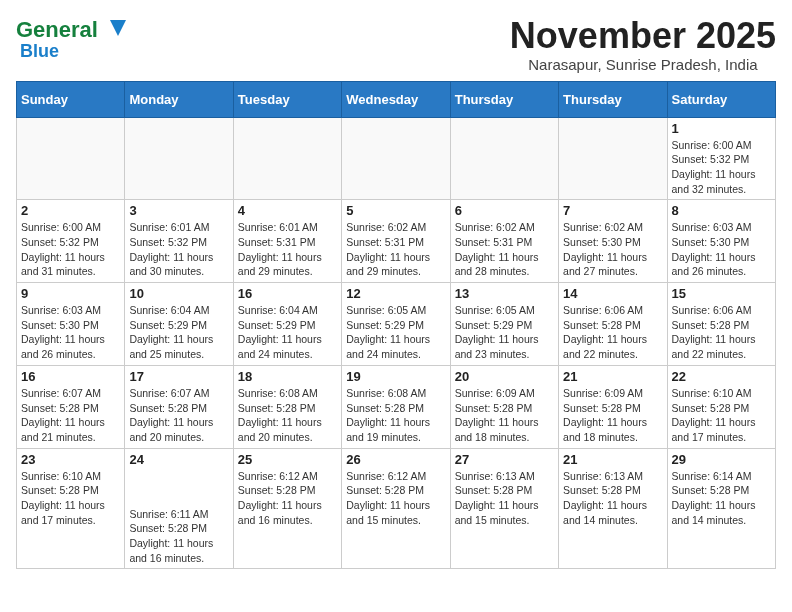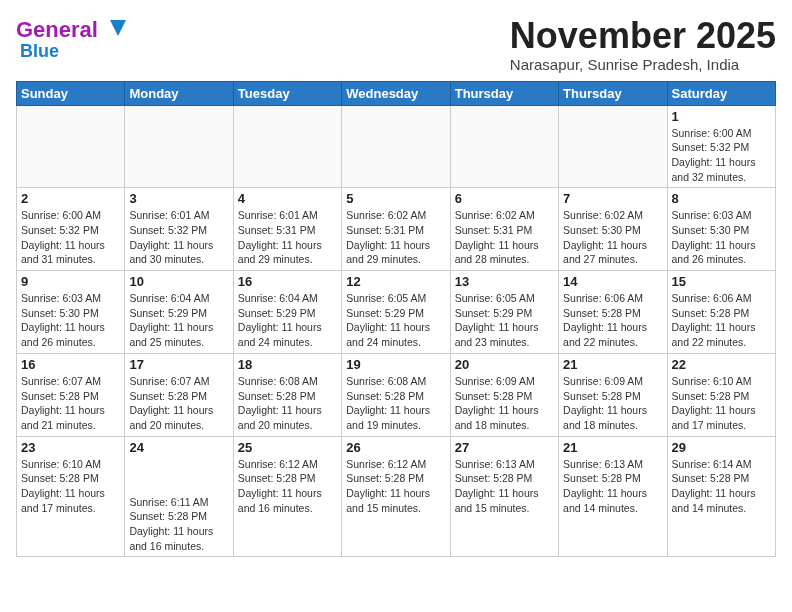--- a/index.html
+++ b/index.html
@@ -17,45 +17,45 @@
       margin-bottom: 8px;
     }
     .logo {
       display: flex;
       flex-direction: column;
       align-items: flex-start;
     }
     .logo-text {
       font-size: 22px;
       font-weight: bold;
-      color: #a21caf;
+      color: #15803d;
       line-height: 1;
     }
-    .title-area { text-align: left; }
+    .title-area { text-align: center; }
     .month-title {
       font-size: 36px;
       font-weight: bold;
       color: #222;
       line-height: 1.1;
     }
     .location-title {
       font-size: 15px;
       color: #444;
     }
     .calendar {
       width: 100%;
       border-collapse: collapse;
       border: 1px solid #ccc;
     }
     .calendar th {
       background: #2979c4;
       color: #fff;
       font-size: 13px;
       font-weight: bold;
-      padding: 4px 4px;
+      padding: 10px 4px;
       text-align: left;
       border: 1px solid #1a5fa0;
     }
     .calendar td {
       border: 1px solid #ccc;
       vertical-align: top;
       padding: 3px 4px;
       font-size: 10.5px;
       color: #333;
       width: calc(100% / 7);

